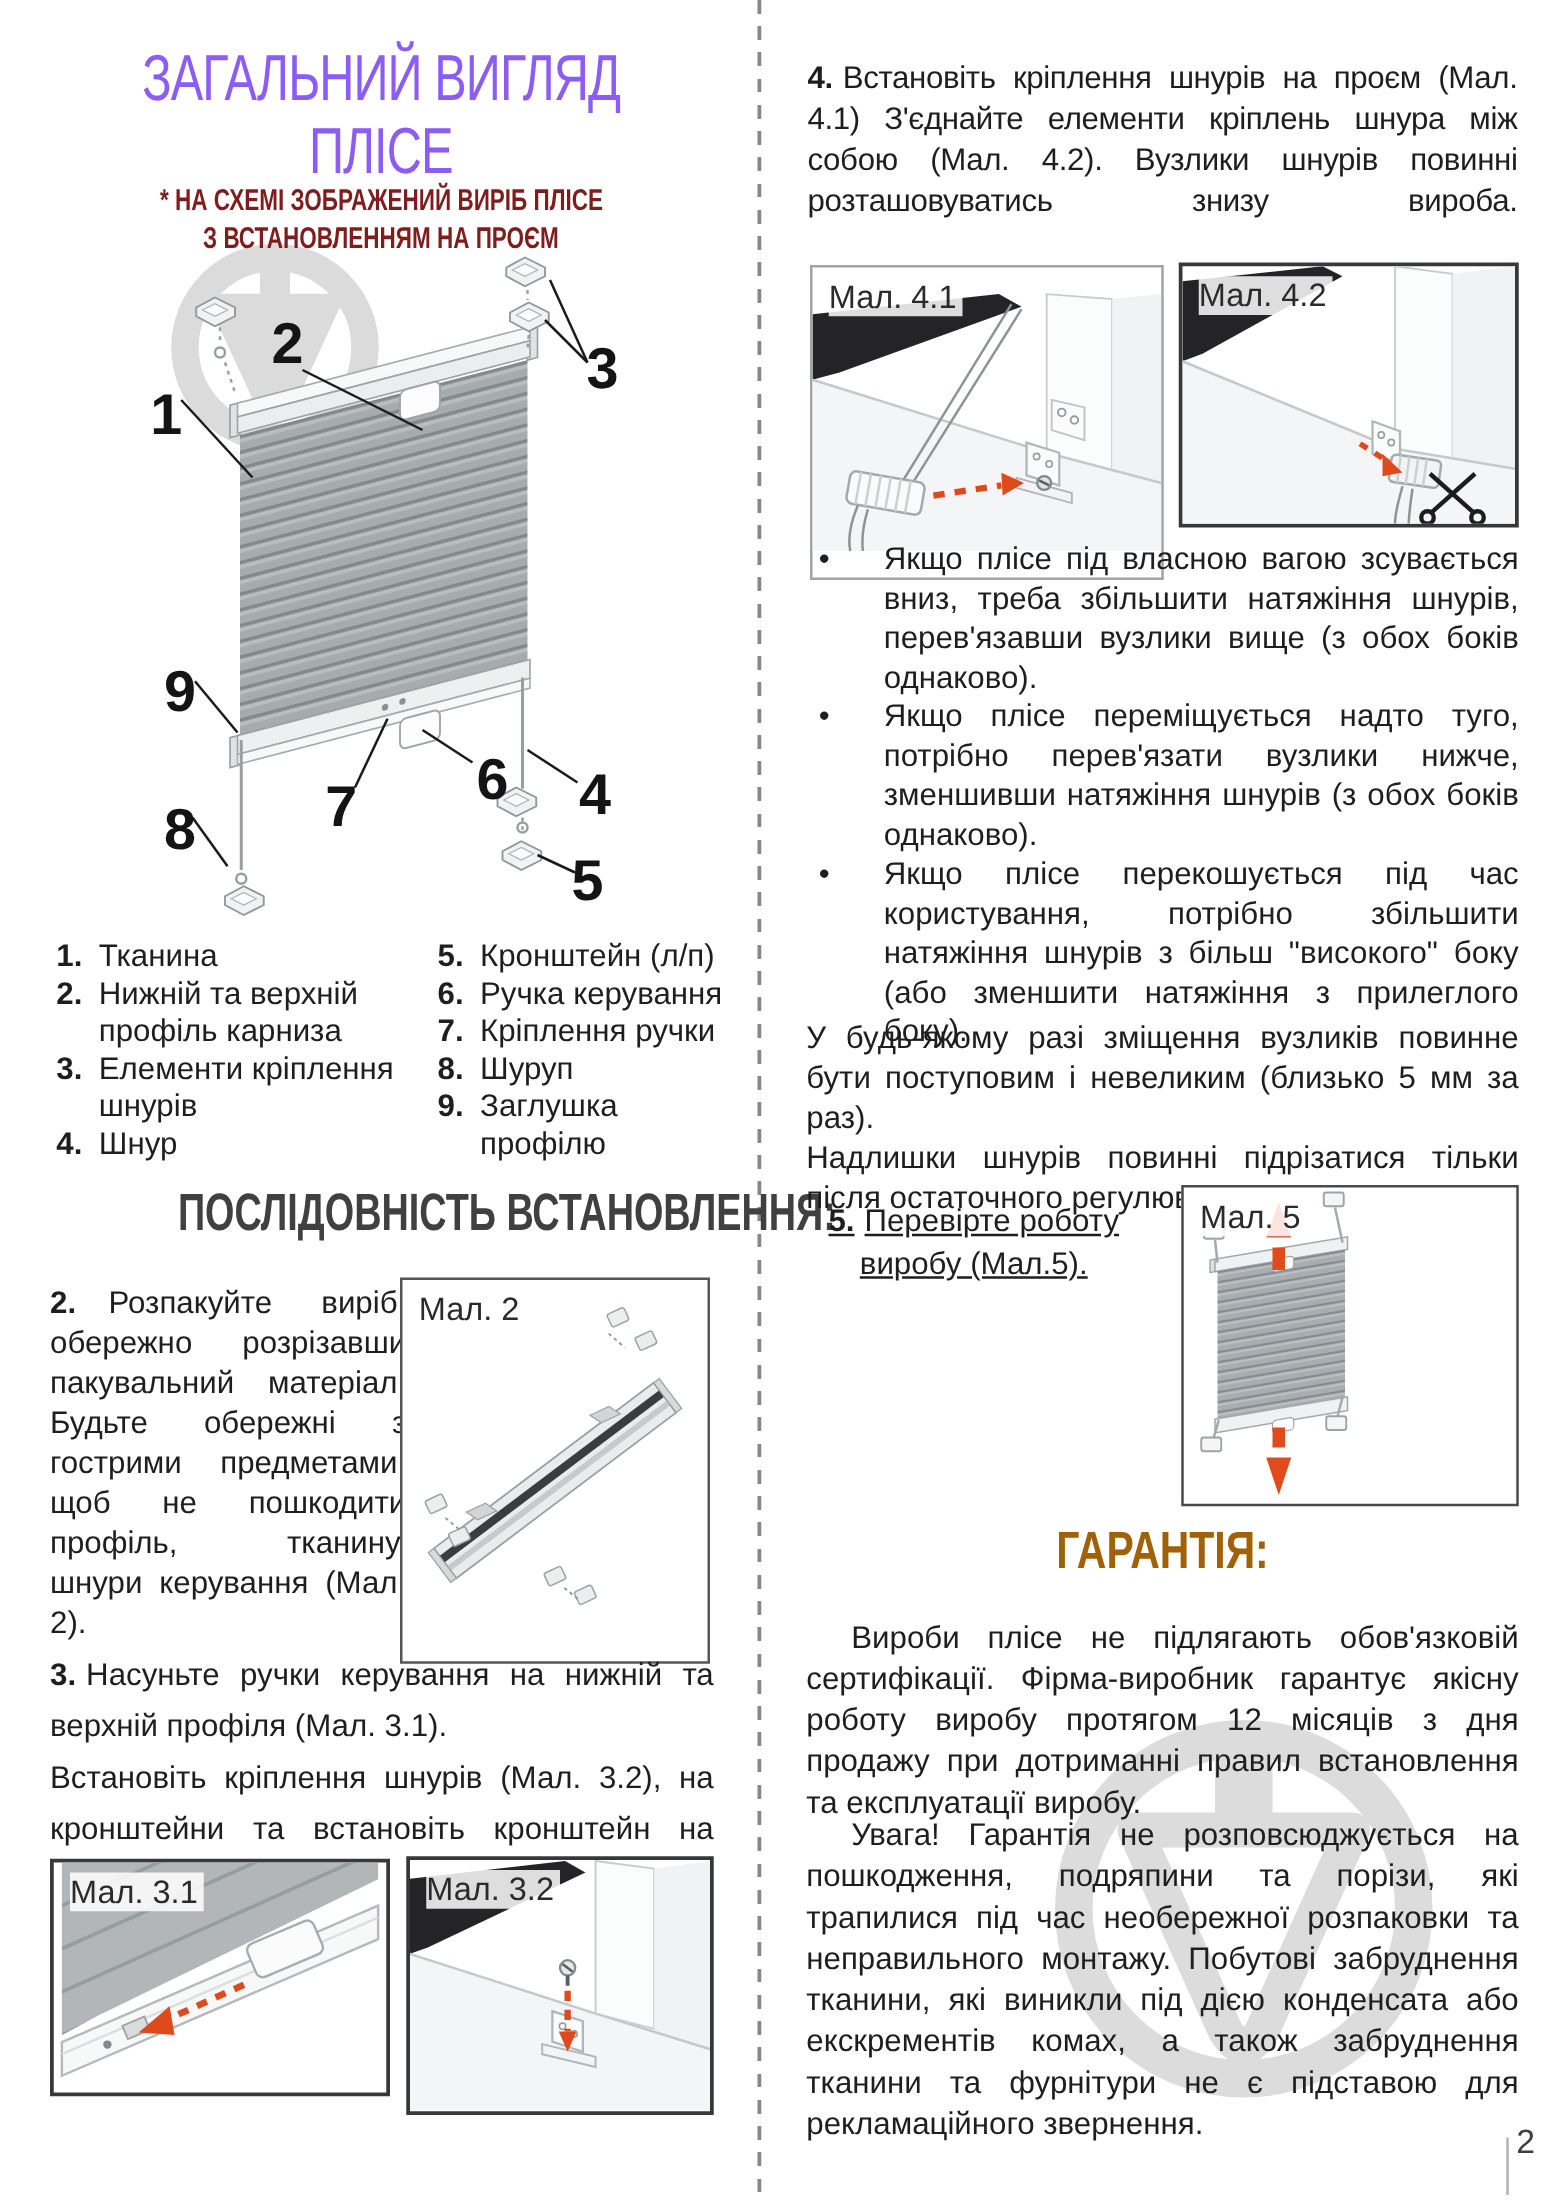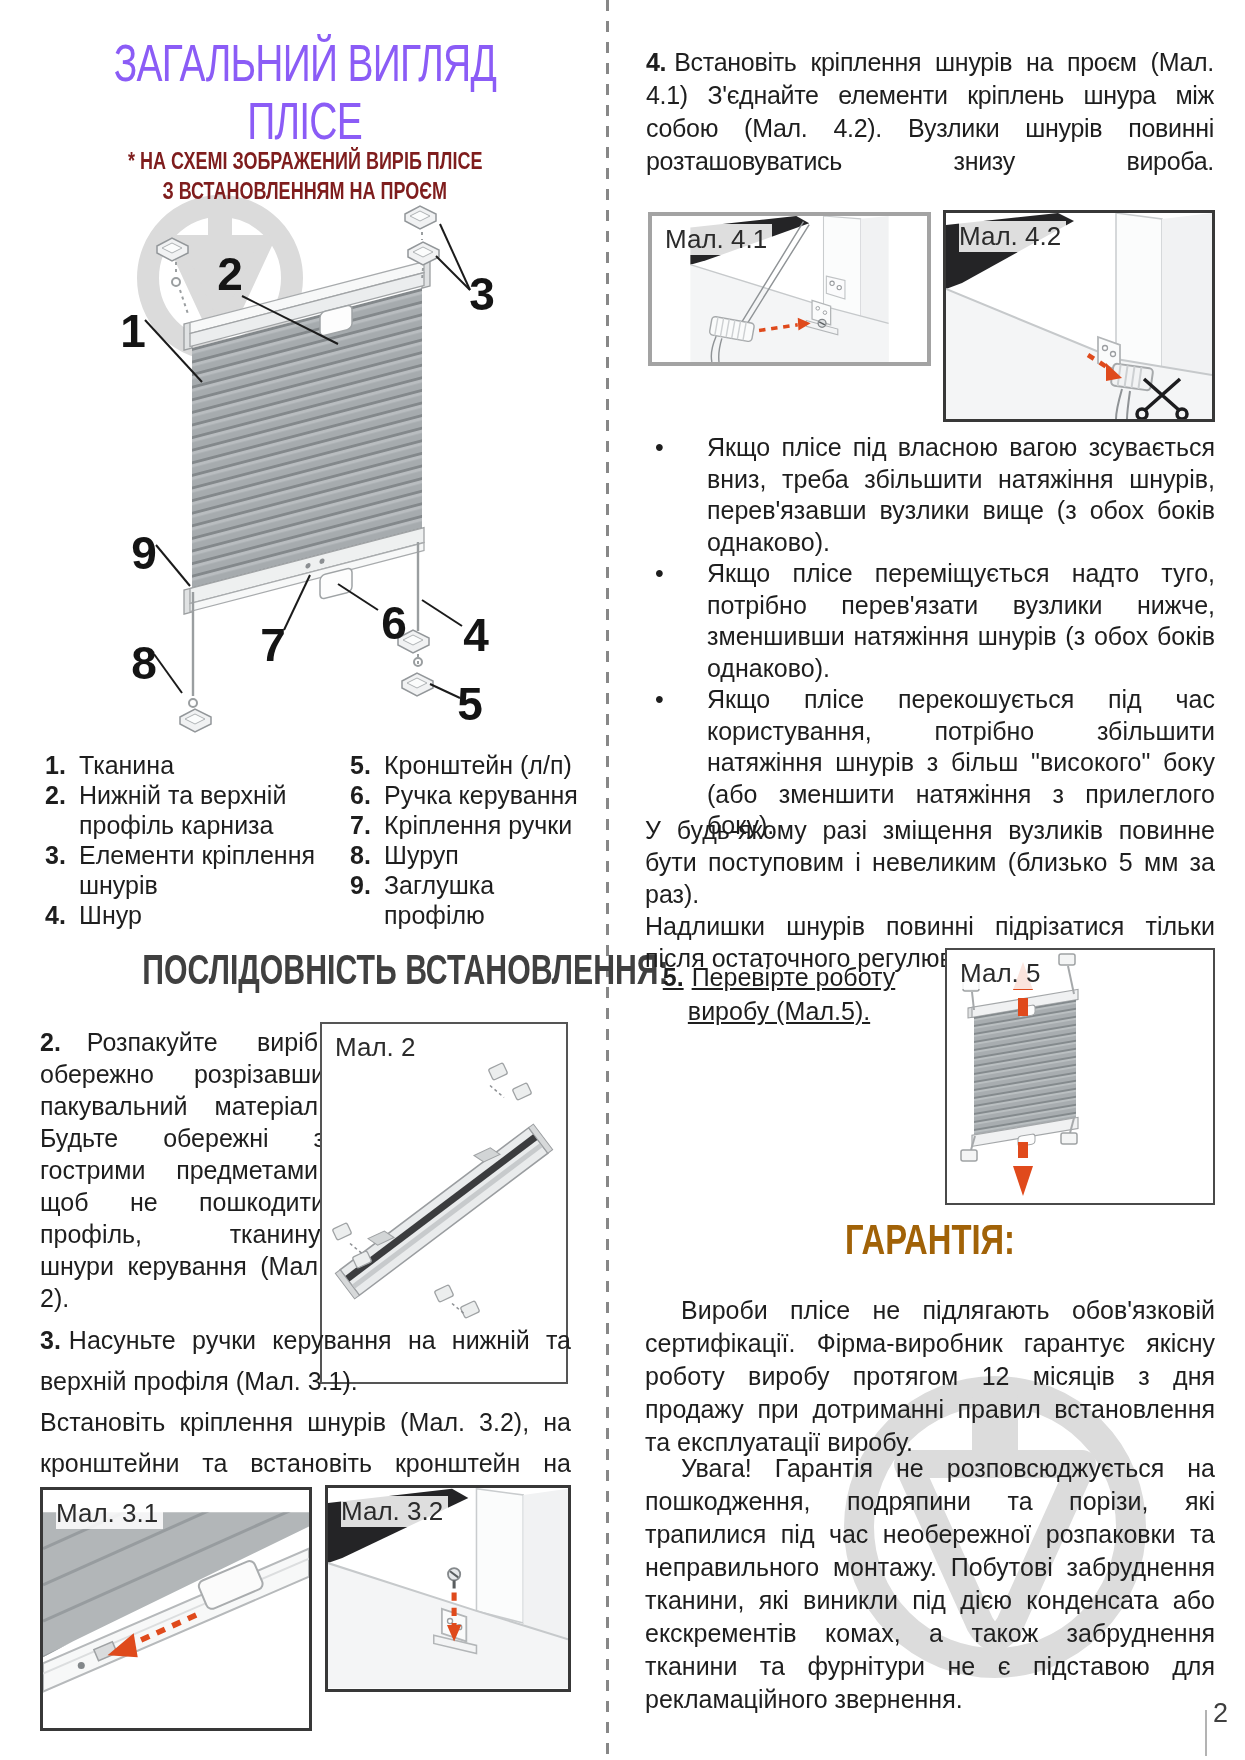--- a/index.html
+++ b/index.html
@@ -43,24 +43,24 @@
   .legend1{left:45px;top:750px;width:292px;}
   .legend2{left:350px;top:750px;width:238px;}
   .leg-item{display:flex;}
   .leg-num{font-weight:bold;flex:none;width:34px;}
   .leg-text{flex:1;}
   
   .fig{position:absolute;background:#fff;box-sizing:border-box;}
   .fig svg{position:absolute;left:0;top:0;width:100%;height:100%;}
   .fig-label{position:absolute;left:13px;top:8px;font-size:26px;color:#2b2b2b;z-index:2;
              background:rgba(255,255,255,0.85);padding:0 5px 0 0;}
-  .fig2{left:320px;top:1022px;width:248px;height:362px;border:2px solid #555;}
-  .fig31{left:40px;top:1487px;width:272px;height:244px;border:3px solid #383838;}
+  .fig2{left:320px;top:1022px;width:248px;height:309px;border:2px solid #555;}
+  .fig31{left:40px;top:1487px;width:272px;height:190px;border:3px solid #383838;}
   .fig32{left:325px;top:1485px;width:246px;height:207px;border:3px solid #383838;}
-  .fig41{left:648px;top:212px;width:283px;height:154px;border:4px solid #a3a3a3;}
+  .fig41{left:648px;top:212px;width:283px;height:252px;border:2px solid #a3a3a3;}
   .fig42{left:943px;top:210px;width:272px;height:212px;border:3px solid #383838;}
   .fig5{left:945px;top:948px;width:270px;height:257px;border:2px solid #4a4a4a;}
   
   .diagram{left:30px;top:190px;width:520px;height:545px;}
   .wm{pointer-events:none;}
   .wm-top{left:128px;top:186px;width:184px;height:184px;}
   .wm-bottom{left:820px;top:1352px;width:350px;height:350px;}
   
   .footer-bar{left:1205px;top:1710px;width:2px;height:46px;background:#b3b3b3;}
   .page-num{left:1213px;top:1698px;font-size:27px;color:#3f3f3f;}

